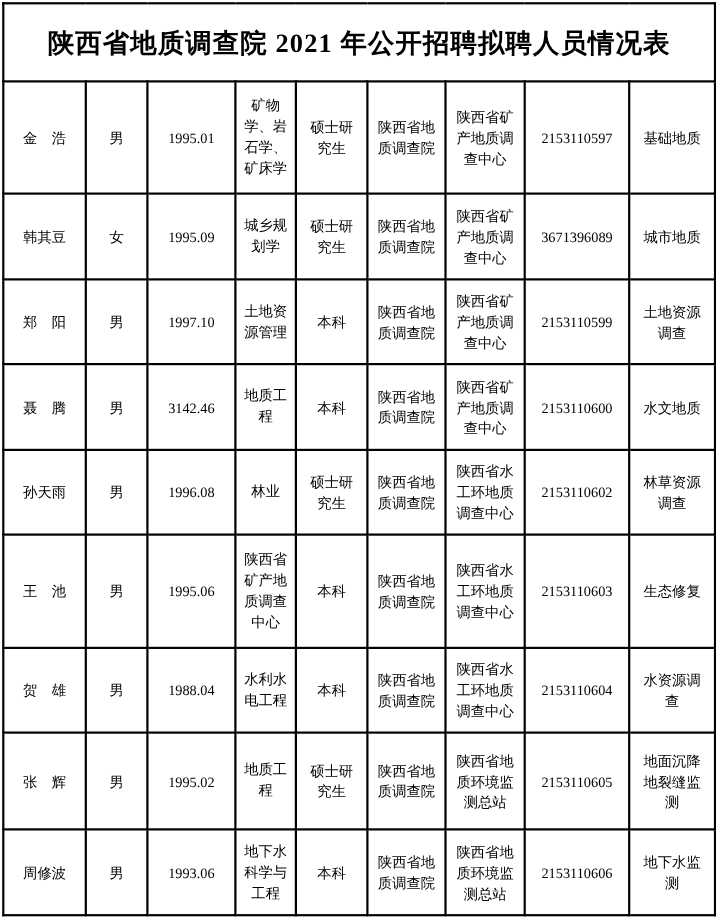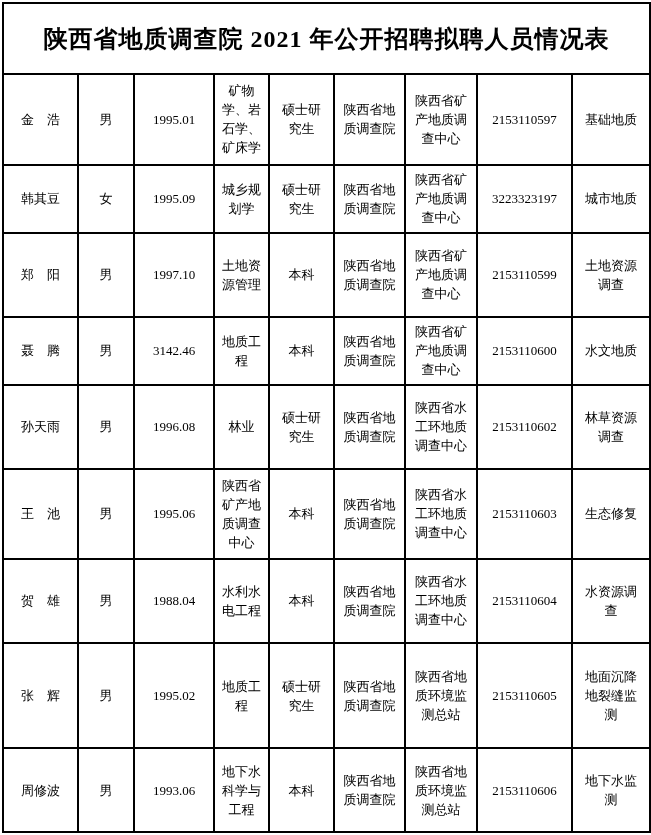--- a/index.html
+++ b/index.html
@@ -63,22 +63,22 @@
     line-height: 19px;
     word-break: break-all;
     padding: 0 6px;
   }
   td.col-birth, td.col-post_code {
     word-break: normal;
     white-space: nowrap;
     padding: 0 2px;
     margin-top: 16px;
   }
-  td.col-post_name { padding: 16px 7px; }
-  td.col-major     { padding: 0 6px; }
+  td.col-post_name { padding: 4px 7px; }
+  td.col-major     { padding: 0 6px; font-family: Liberation Mono, monospace; }
 </style>
 </head>
 <body>
 
 <div class="page">
   <table class="sheet">
     <colgroup>
       <col class="c-name">
       <col class="c-gender">
       <col class="c-birth">
@@ -108,21 +108,21 @@
           <td class="col-post_name">基础地质</td>
         </tr>
         <tr>
           <td class="col-name">韩其豆</td>
           <td class="col-gender">女</td>
           <td class="col-birth">1995.09</td>
           <td class="col-major">城乡规划学</td>
           <td class="col-education">硕士研究生</td>
           <td class="col-department">陕西省地质调查院</td>
           <td class="col-employer">陕西省矿产地质调查中心</td>
-          <td class="col-post_code">3223323197</td>
+          <td class="col-post_code">3671396089</td>
           <td class="col-post_name">城市地质</td>
         </tr>
         <tr>
           <td class="col-name">郑　阳</td>
           <td class="col-gender">男</td>
           <td class="col-birth">1997.10</td>
           <td class="col-major">土地资源管理</td>
           <td class="col-education">本科</td>
           <td class="col-department">陕西省地质调查院</td>
           <td class="col-employer">陕西省矿产地质调查中心</td>

